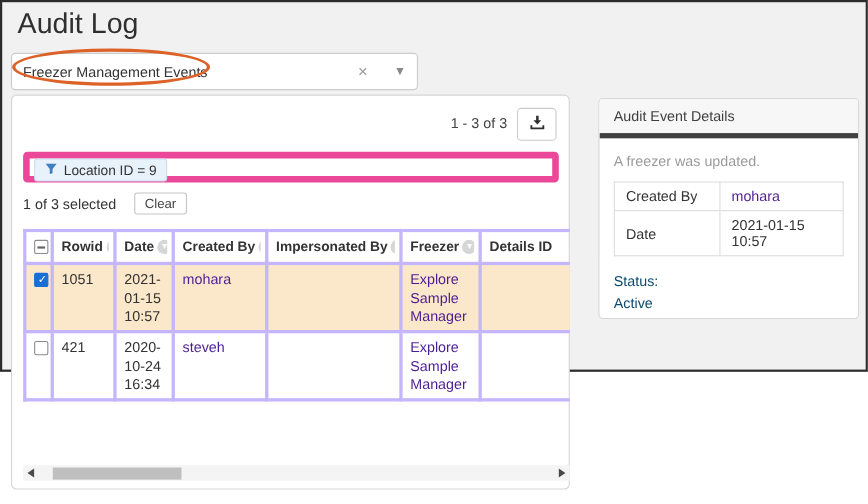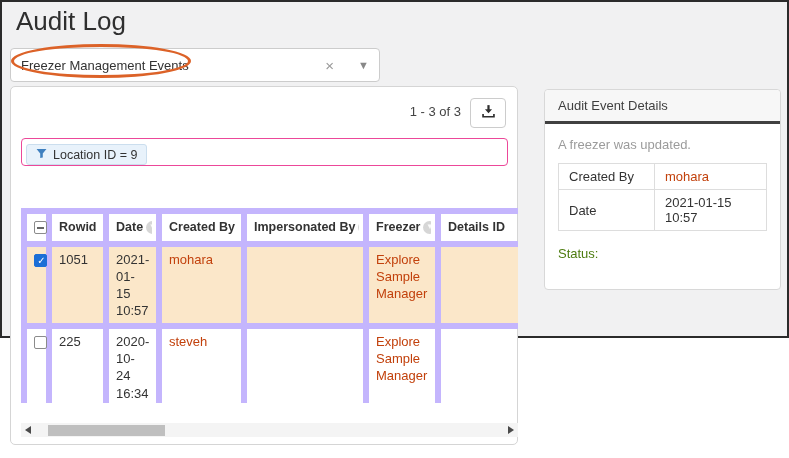--- a/index.html
+++ b/index.html
@@ -38,22 +38,22 @@
   .pagination {
     position: absolute; top: 17px; right: 56px; color: #444;
   }
   .export-btn {
     position: absolute; top: 11px; right: 11px; width: 36px; height: 30px;
     background: #fff; border: 1px solid #ccc; border-radius: 4px;
     display: flex; align-items: center; justify-content: center; cursor: pointer;
   }
   .filter-bar {
     position: absolute; left: 10px; top: 51px; width: 487px; height: 28px;
-    border: 1px solid #ec4899; border-radius: 4px; background: #fff;
-    display: flex; align-items: flex-end; padding: 0 4px;
+    border: 6px solid #ec4899; border-radius: 4px; background: #fff;
+    display: flex; align-items: flex-start; padding: 0 4px;
   }
   .filter-chip {
     display: inline-flex; align-items: center; gap: 6px;
     background: #e8f2fb; border: 1px solid #cbdeee; border-radius: 3px;
     padding: 2px 9px; font-size: 12.5px; color: #333; cursor: pointer; height: 21px;
   }
   .selection-row {
     position: absolute; left: 10px; top: 88px;
     display: flex; align-items: center;
   }
@@ -63,37 +63,37 @@
     padding: 2px 9px; font-size: 12px; color: #444; cursor: pointer;
     font-family: "Liberation Sans", sans-serif;
   }
   
   .table-clip {
     position: absolute; left: 10px; top: 121px; width: 497px; height: 195px;
     overflow: hidden;
   }
   table.grid { border-collapse: collapse; table-layout: fixed; width: 528px; }
   table.grid th, table.grid td {
-    border: 6px solid #c4b5fd; vertical-align: top; padding: 4px 7px;
+    border: 3px solid #c4b5fd; vertical-align: top; padding: 4px 7px;
     text-align: left; line-height: 1.32;
   }
   table.grid th { font-size: 12.5px; font-weight: bold; color: #333; padding: 5px 4px 5px 7px; }
   .th-flex { display: flex; align-items: center; justify-content: space-between; white-space: nowrap; overflow: hidden; }
   .sort-icon {
     flex-shrink: 0; width: 13px; height: 13px; border-radius: 50%;
     background: #d6d6d6; color: #fafafa; font-size: 8px;
     display: inline-flex; align-items: center; justify-content: center;
     margin-left: 3px; cursor: pointer;
   }
   .col-chk { width: 25px; } .col-rowid { width: 57px; } .col-date { width: 53px; }
   .col-created { width: 85px; } .col-imp { width: 122px; } .col-proj { width: 72px; }
   .col-loc { width: 114px; }
   td.num { text-align: right; }
   tr.selected td { background: #fbe7c9; }
-  a.lk { color: #c2410c; text-decoration: none; cursor: pointer; }
+  a.lk { color: #4c1d95; text-decoration: none; cursor: pointer; }
   
   .cb {
     display: inline-block; width: 13px; height: 13px; border-radius: 2px;
     border: 1px solid #8b8b8b; background: #fff; position: relative; cursor: pointer;
     vertical-align: middle;
   }
   .cb.checked { background: #1b6ed6; border-color: #1b6ed6; }
   .cb.checked .mark {
     position: absolute; left: 0; top: -1px; width: 13px; text-align: center;
     color: #fff; font-size: 10px; font-weight: bold; line-height: 13px;
@@ -110,29 +110,29 @@
   .tri-left { width: 0; height: 0; border-style: solid; border-width: 4.5px 6px 4.5px 0; border-color: transparent #4a4a4a transparent transparent; }
   .tri-right { width: 0; height: 0; border-style: solid; border-width: 4.5px 0 4.5px 6px; border-color: transparent transparent transparent #4a4a4a; }
   .scroll-track { position: relative; flex: 1; height: 14px; }
   .scroll-thumb { position: absolute; left: 13px; top: 1.5px; width: 117px; height: 11px; background: #bfbfbf; cursor: grab; }
   
   .details-panel {
     position: absolute; left: 542px; top: 87px; width: 237px; height: 201px;
     background: #fff; border: 1px solid #d8d8d8; border-radius: 4px;
   }
   .details-header {
-    background: #f7f7f7; border-bottom: 3px solid #404040;
+    background: #f7f7f7; border-bottom: 5px solid #404040;
     border-radius: 4px 4px 0 0; padding: 8px 13px; color: #3f3f3f;
   }
   .details-body { padding: 13px; }
   .details-summary { color: #9b9b9b; margin-bottom: 11px; }
   table.dtable { border-collapse: collapse; width: 100%; }
   table.dtable td { border: 1px solid #ddd; padding: 5px 10px; }
   td.dlabel { width: 96px; color: #333; }
-  .status-block { margin-top: 13px; line-height: 1.55; color: #4d7c0f; }
+  .status-block { margin-top: 13px; line-height: 1.55; color: #0c4a6e; }
 </style>
 </head>
 <body>
 
 <div class="viewport">
 
   <div class="page-title">Audit Log</div>
 
   <div class="select-box">
     <span class="select-value">Freezer Management Events</span>
@@ -159,20 +159,24 @@
       <span class="filter-chip">
         <span>
           <svg width="11" height="11" viewBox="0 0 12 12">
             <path d="M0.6 1h10.8L7.4 6.1v4.2L4.6 11V6.1z" fill="#3f80bf"></path>
           </svg>
         </span>
         <span>Location ID = 9</span>
       </span>
     </div>
 
+    <div class="selection-row">
+      <span class="selection-status">1 of 3 selected</span>
+      <button class="clear-btn">Clear</button>
+    </div>
 
     <div class="table-clip">
       <table class="grid">
         <colgroup>
           <col class="col-chk">
             <col class="col-rowid">
             <col class="col-date">
           <col class="col-created">
             <col class="col-imp">
             <col class="col-proj">
@@ -221,21 +225,21 @@
           <td><span class="cb checked"><span class="mark">✓</span></span></td>
           <td class="num">1051</td>
           <td>2021-01-15 10:57</td>
           <td><a class="lk">mohara</a></td>
           <td></td>
           <td><a class="lk">Explore Sample Manager</a></td>
           <td></td>
         </tr>
         <tr>
           <td><span class="cb"></span></td>
-          <td class="num">225</td>
+          <td class="num">421</td>
           <td>2020-10-24 16:34</td>
           <td><a class="lk">steveh</a></td>
           <td></td>
           <td><a class="lk">Explore Sample Manager</a></td>
           <td></td>
         </tr>
       </tbody>
         </table>
     </div>
 
@@ -263,17 +267,18 @@
           <td><a class="lk">mohara</a></td>
         </tr>
         <tr>
           <td class="dlabel">Date</td>
           <td>2021-01-15 10:57</td>
         </tr>
       </tbody>
         </table>
       <div class="status-block">
         <div>Status:</div>
+        <div>Active</div>
       </div>
     </div>
   </div>
 
 </div>
 
 </body></html>

